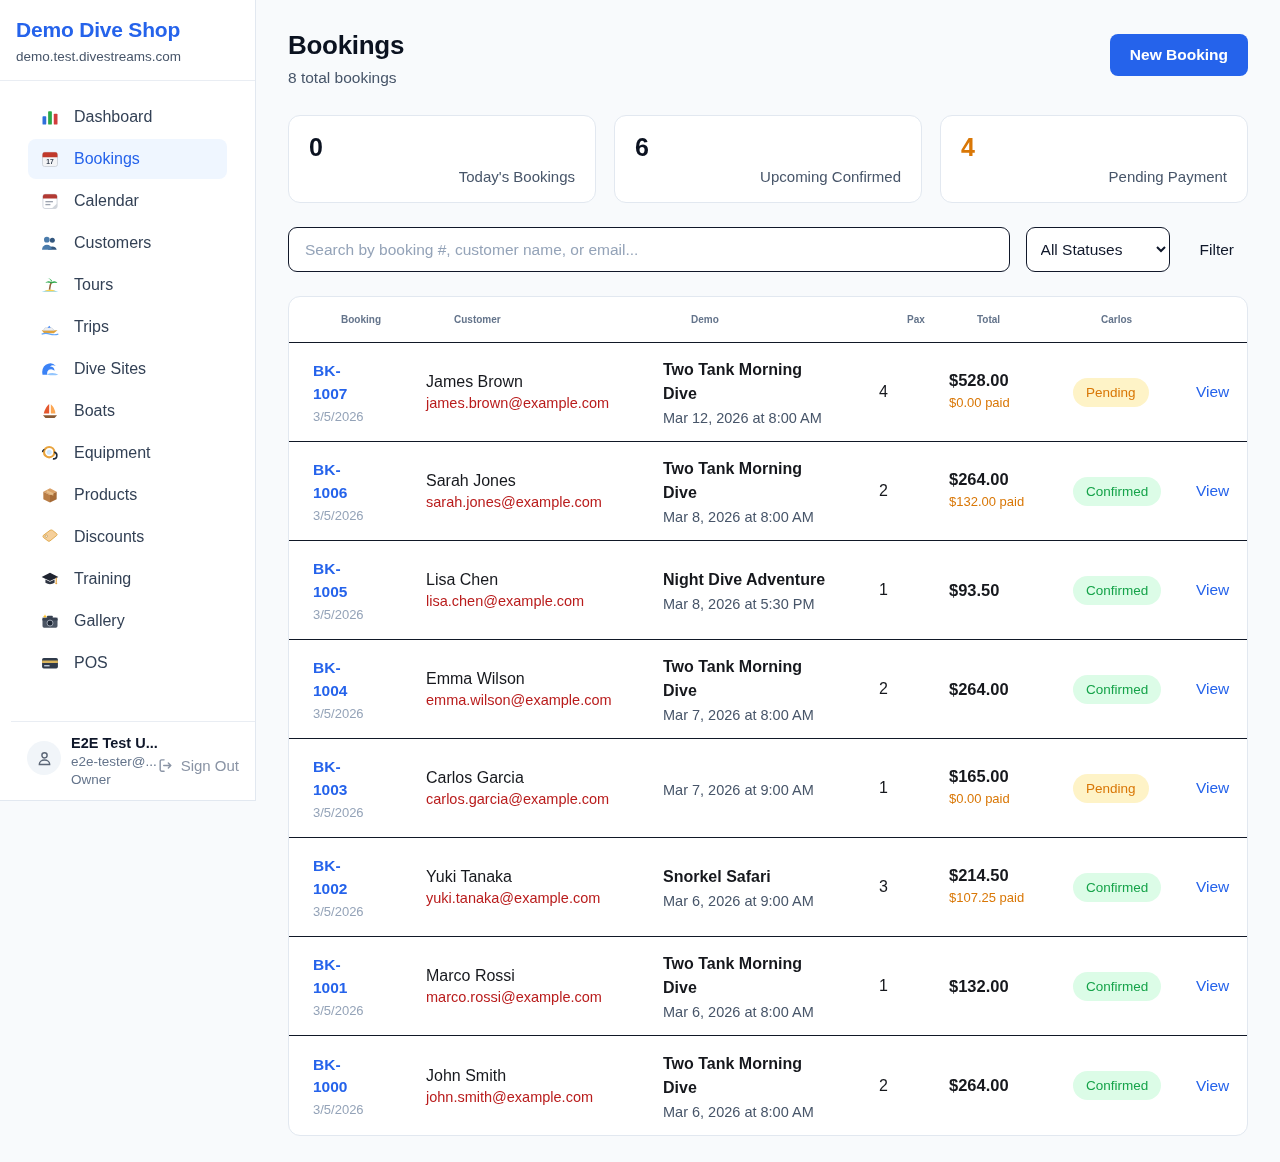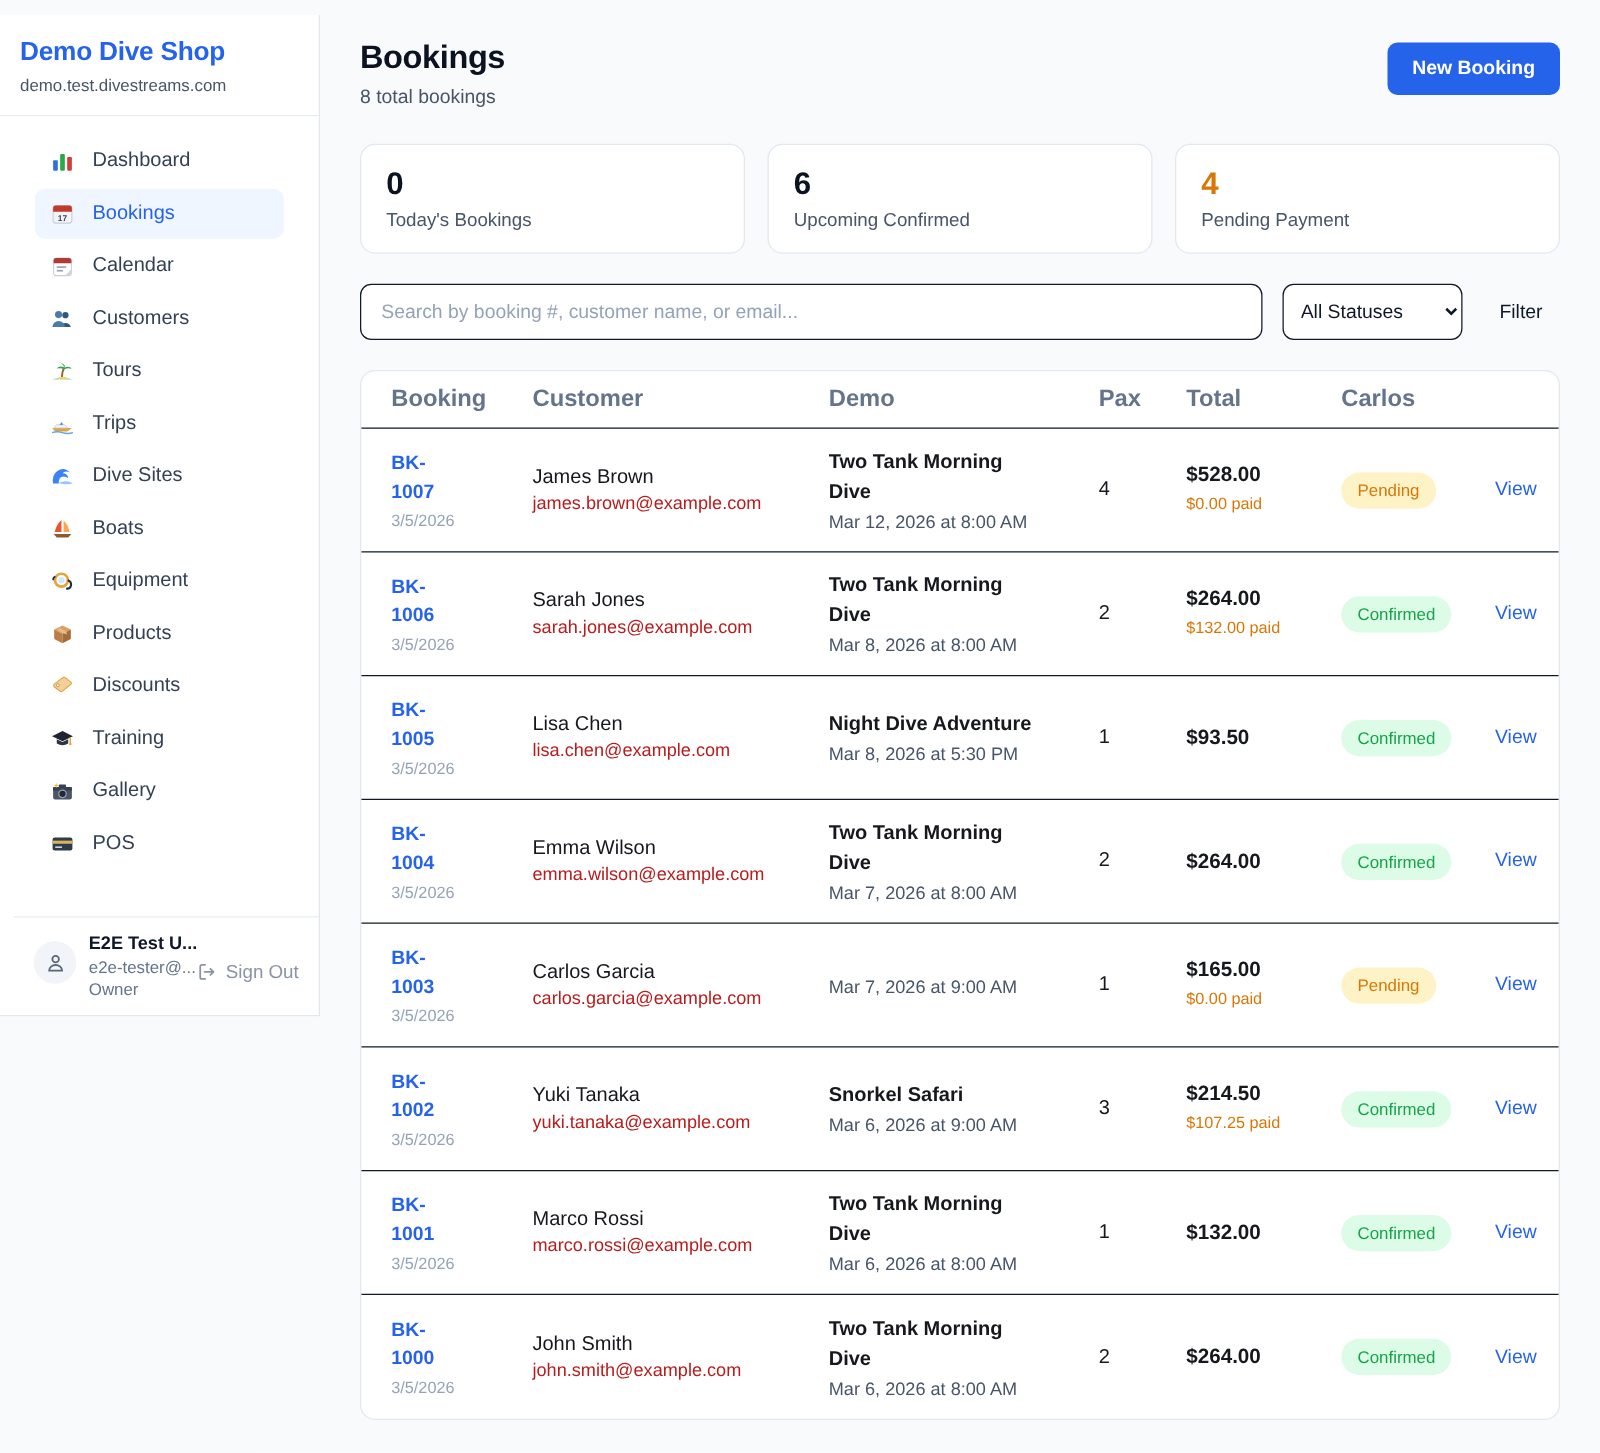--- a/index.html
+++ b/index.html
@@ -7,21 +7,21 @@
   body {
     font-family: "Liberation Sans", sans-serif;
     background: #f8fafc;
     color: #0f172a;
     height: 1162px;
     position: relative;
     overflow: hidden;
   }
   
   .sidebar {
-    position: absolute; left:0; top:12px;
+    position: absolute; left:0; top:0;
     width: 256px; height: 801px;
     background: #ffffff;
     border-right: 1px solid #e2e8f0;
     border-bottom: 1px solid #e2e8f0;
     display: flex; flex-direction: column;
   }
   .brand { padding: 18px 16px 16px; border-bottom: 1px solid #e9edf3; }
   .brand-name { color:#2563eb; font-size:21px; font-weight:bold; letter-spacing:-0.2px; }
   .brand-domain { margin-top:7px; font-size:13.5px; color:#475569; }
   .nav { padding: 16px 28px 10px; flex: 1 1 auto; }
@@ -61,21 +61,21 @@
     font-family:inherit; font-size:15.5px; font-weight:bold;
     padding: 12px 20px; cursor:pointer; margin-top:4px;
   }
   .stats { margin-top:28px; display:grid; grid-template-columns:1fr 1fr 1fr; gap:18px; }
   .stat-card {
     background:#fff; border:1px solid #e2e8f0; border-radius:12px;
     padding: 17px 20px; min-height:86px;
   }
   .stat-value { font-size:25px; font-weight:bold; color:#0b1220; }
   .stat-value[data-accent="orange"] { color:#d97706; }
-  .stat-label { margin-top:6px; font-size:15px; color:#475569; }
+  .stat-label { margin-top:6px; font-size:15px; color:#475569;text-align:right; }
   .filter-row { margin-top:24px; display:flex; align-items:center; gap:16px; }
   .search-input {
     flex:1 1 auto; height:45px;
     border:1px solid #11182a; border-radius:9px;
     padding: 0 16px; font-size:15.5px; font-family:inherit;
     color:#0f172a; background:#fff; outline:none;
   }
   .search-input::placeholder { color:#94a3b8; }
   .status-select {
     height:45px; width:144px; border:1px solid #11182a; border-radius:9px;
@@ -91,21 +91,21 @@
     margin-top:24px; background:#fff;
     border:1px solid #e2e8f0; border-radius:12px; overflow:hidden;
   }
   .tgrid {
     display:grid;
     grid-template-columns: 113px 237px 216px 70px 124px 123px 1fr;
     align-items:center;
     padding: 0 24px;
   }
   .thead { height:46px; border-bottom:1px solid #111827; }
-  .thead .th { font-size:19px; color:#64748b; font-weight:bold; }
+  .thead .th { font-size:10px; color:#64748b; font-weight:bold;margin-left:28px; }
   .trow { min-height:99px; border-bottom:1px solid #111827; padding-top:14px; padding-bottom:14px; }
   .trow:last-child { border-bottom:none; }
   .bk-id { color:#2563eb; font-size:15.5px; font-weight:bold; cursor:pointer; max-width:58px; line-height:1.45; }
   .bk-date { margin-top:4px; font-size:13px; color:#94a3b8; }
   .cust-name { font-size:16px; color:#16181d; }
   .cust-email { margin-top:4px; font-size:14.5px; color:#b91c1c; }
   .trip-name { font-size:16px; font-weight:bold; color:#16181d; max-width:172px; line-height:1.5; }
   .trip-date { margin-top:4px; font-size:14.5px; color:#475569; }
   .pax { font-size:16px; color:#16181d; }
   .total-amt { font-size:16.5px; font-weight:bold; color:#16181d; }

